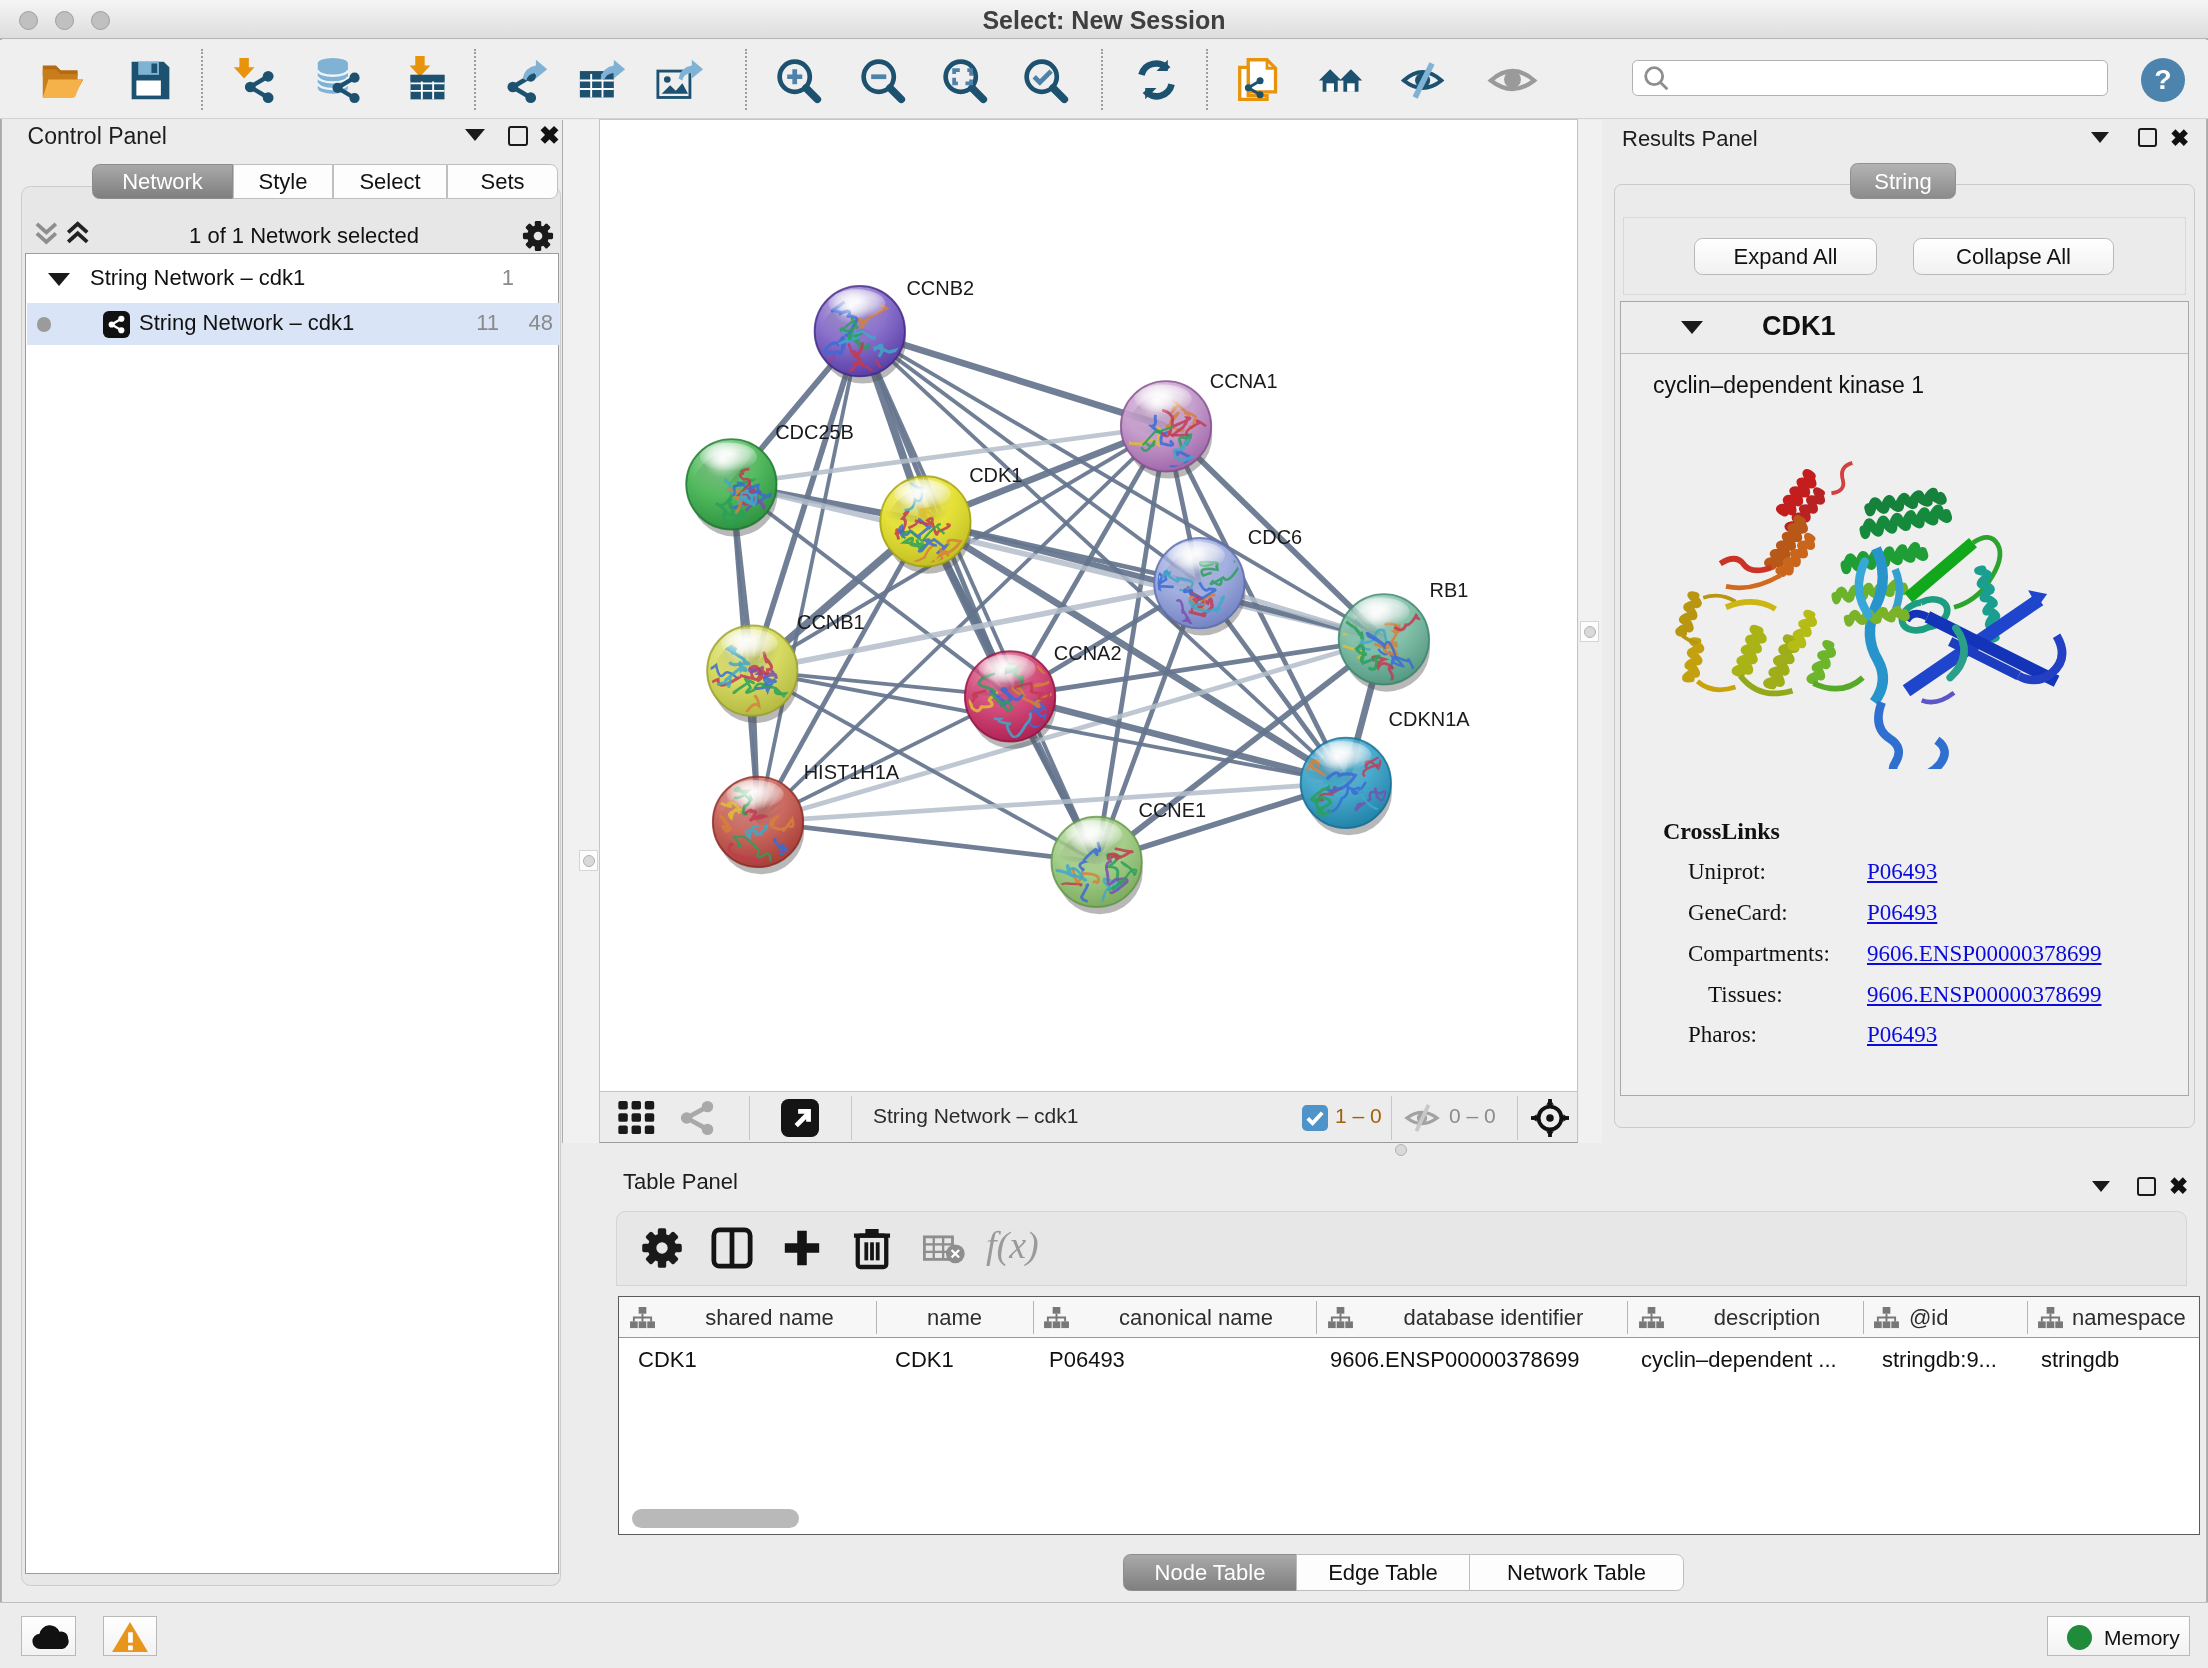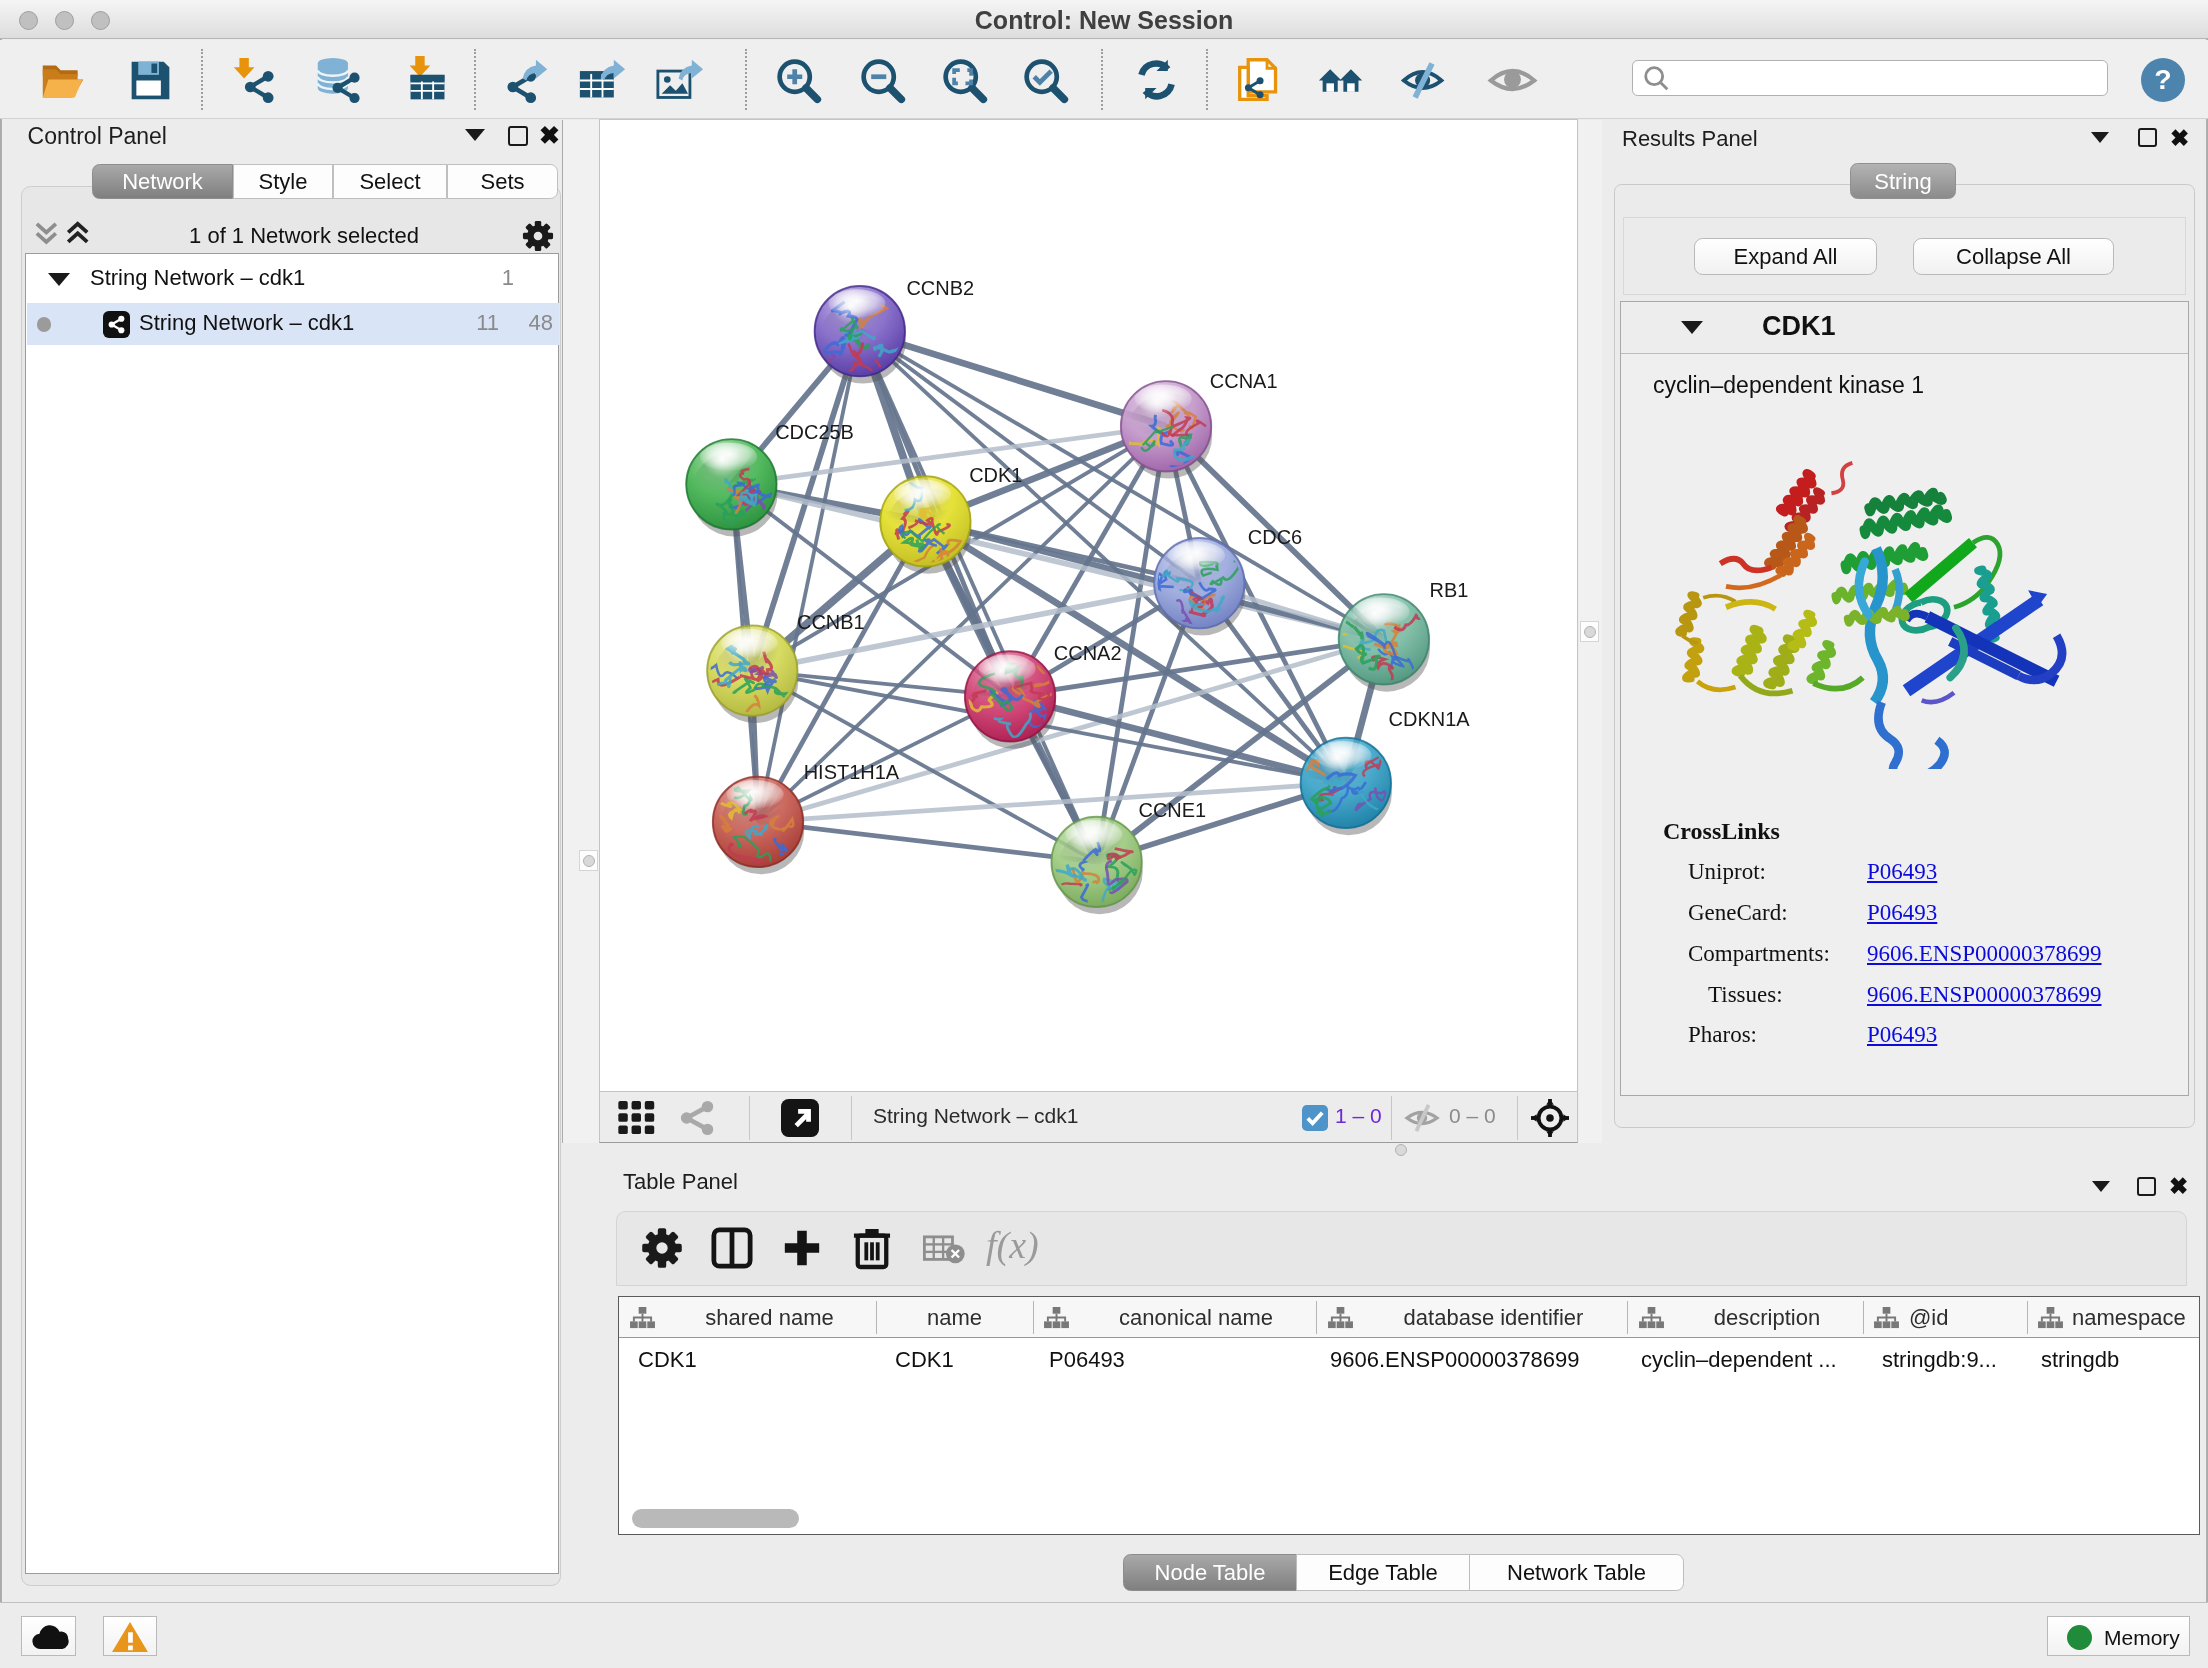--- a/index.html
+++ b/index.html
@@ -76,21 +76,21 @@
 .sbtn { position:absolute; top:13.3px; height:40px; background:linear-gradient(#ffffff,#f2f2f2); border:1.9px solid #b9b9b9; }
 </style>
 </head>
 <body>
 <div id="stage">
 
   <div id="titlebar">
     <div class="tl" style="left:19px;"></div>
     <div class="tl" style="left:55px;"></div>
     <div class="tl" style="left:91px;"></div>
-    <div id="title-text">Control: New Session</div>
+    <div id="title-text">Select: New Session</div>
   </div>
 
   <div id="toolbar">
 
     <div id="tb-icons">
         <svg class="ticon" style="left:39px;" width="49" height="49" viewBox="0 0 52 52">
 <path d="M4 10 h14 l5 5 h18 v6 H4 z" fill="#b36a10"></path>
 <path d="M4 44 V14 h14 l5 5 h18 v6 h6 L36 44 Z" fill="#c87d1a"></path>
 <path d="M10 25 h36 l-8 19 H4 Z" fill="#f6b24a"></path>
         </svg>
@@ -689,21 +689,21 @@
 <svg class="abs" style="left:181px; top:6.7px;" width="38" height="38" viewBox="0 0 40 40">
 <rect x="0" y="0" width="40" height="40" rx="8" fill="#141414"></rect>
 <path d="M16 28 L28 16 M18 13 h11 v11" stroke="#fff" stroke-width="5" fill="none"></path>
 </svg>
 <div class="abs" style="left:251px; top:3.8px; height:44px; border-left:1px solid #c6c6c6;"></div>
 <div class="abs" style="left:273px; top:12.4px; font-size:21px; color:#2b2b2b;">String Network – cdk1</div>
 <svg class="abs" style="left:702px; top:13.3px;" width="26" height="26" viewBox="0 0 27 27">
 <rect x="0" y="0" width="27" height="27" rx="5" fill="#4e94c9"></rect>
 <path d="M6 14 l5 5 10 -11" stroke="#fff" stroke-width="4" fill="none"></path>
 </svg>
-<div class="abs" style="left:735px; top:12.4px; font-size:21px; color:#6d28d9;">1 – 0</div>
+<div class="abs" style="left:735px; top:12.4px; font-size:21px; color:#a16207;">1 – 0</div>
 <div class="abs" style="left:791px; top:3.8px; height:44px; border-left:1px solid #c6c6c6;"></div>
 <svg class="abs" style="left:804px; top:11.4px;" width="36" height="30" viewBox="0 0 38 32">
 <path d="M3 16 Q 19 4 35 16 Q 19 28 3 16 Z" fill="none" stroke="#a2a2a2" stroke-width="3.5"></path>
 <circle cx="19" cy="16" r="5.5" fill="#a2a2a2"></circle>
 <line x1="26" y1="2" x2="13" y2="30" stroke="#c8c8c8" stroke-width="4"></line>
 </svg>
 <div class="abs" style="left:849px; top:12.4px; font-size:21px; color:#8b8b8b;">0 – 0</div>
 <div class="abs" style="left:917px; top:3.8px; height:44px; border-left:1px solid #c6c6c6;"></div>
 <svg class="abs" style="left:931px; top:6.7px;" width="38" height="38" viewBox="0 0 40 40">
 <circle cx="20" cy="20" r="12" fill="none" stroke="#111" stroke-width="4"></circle>

